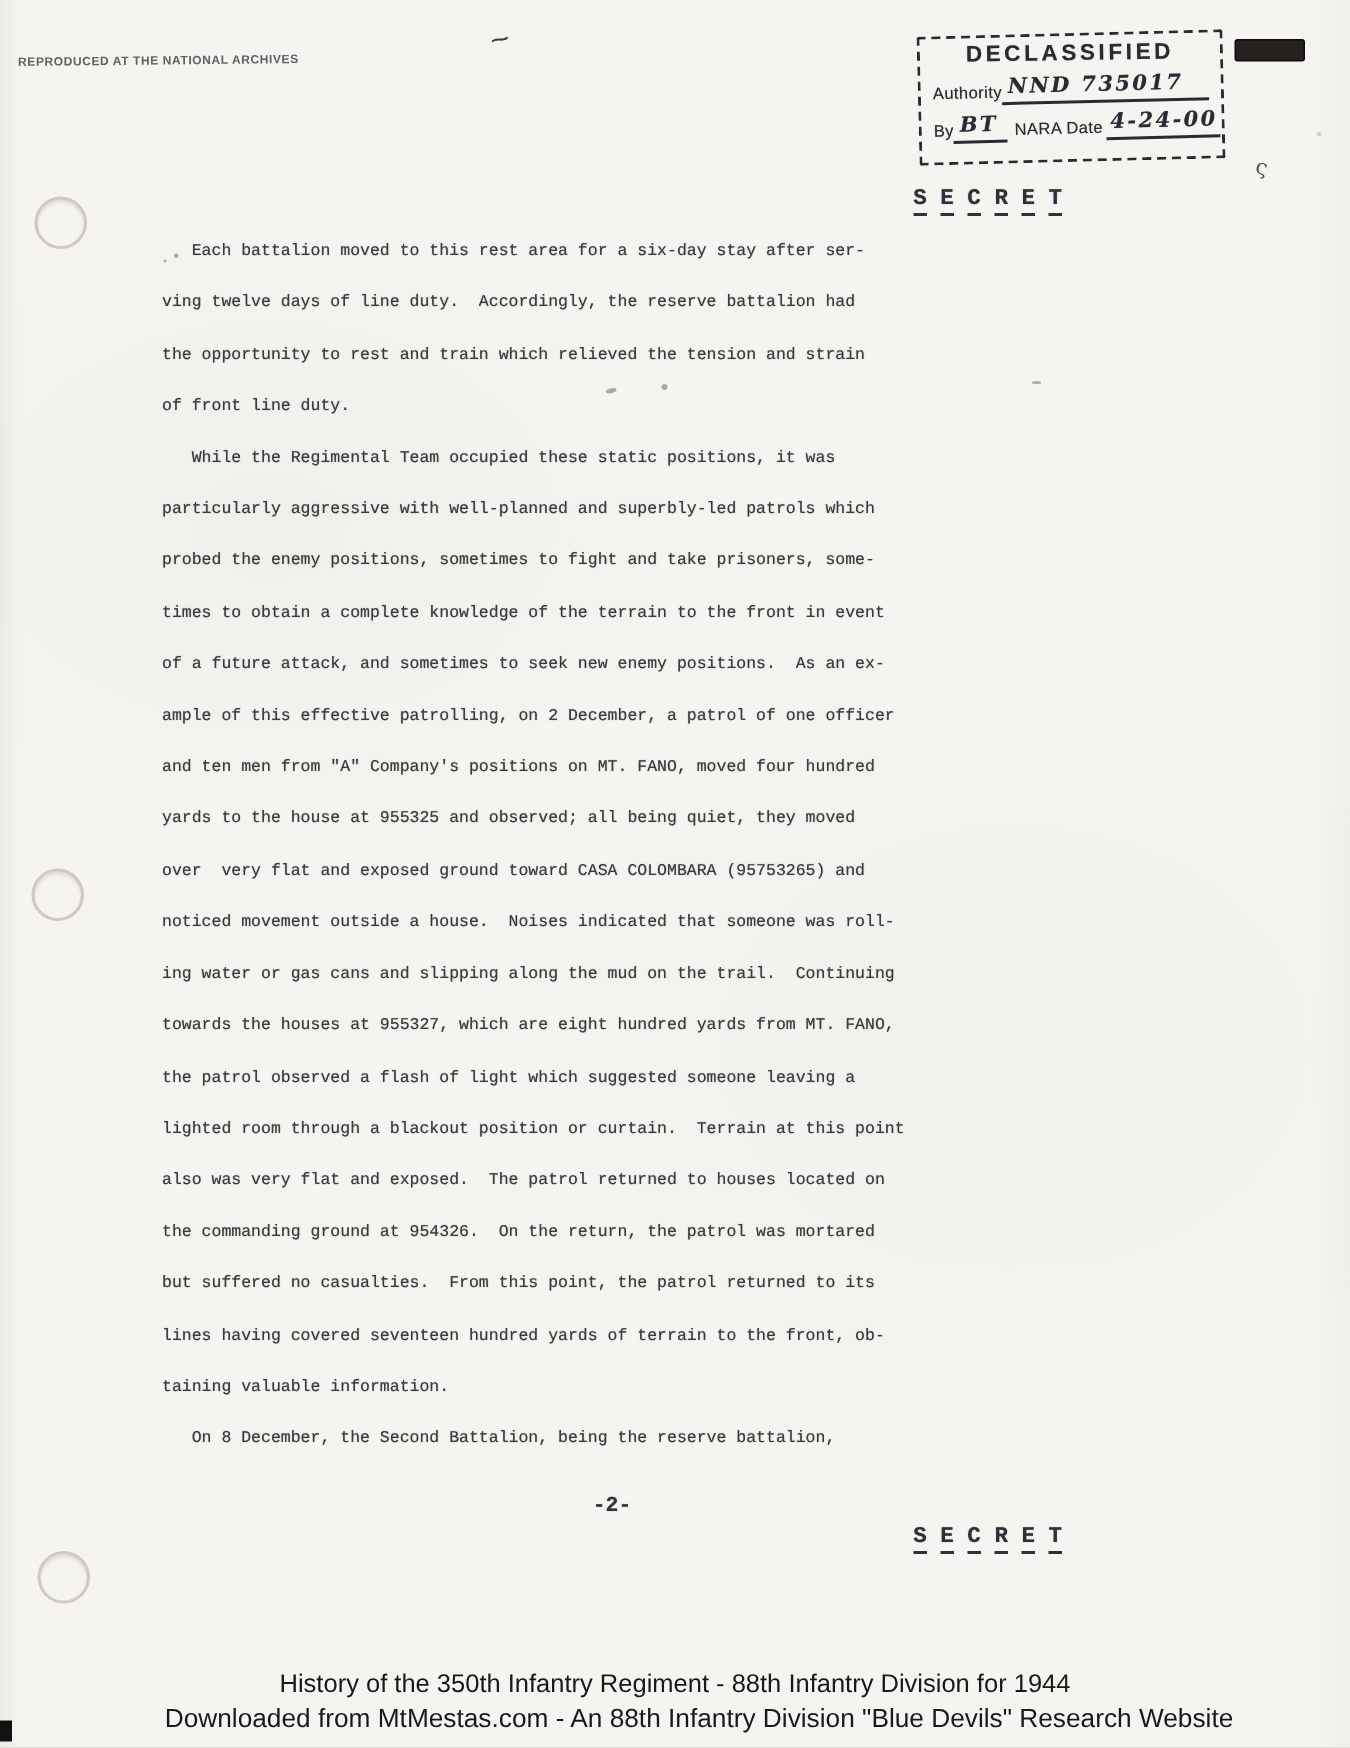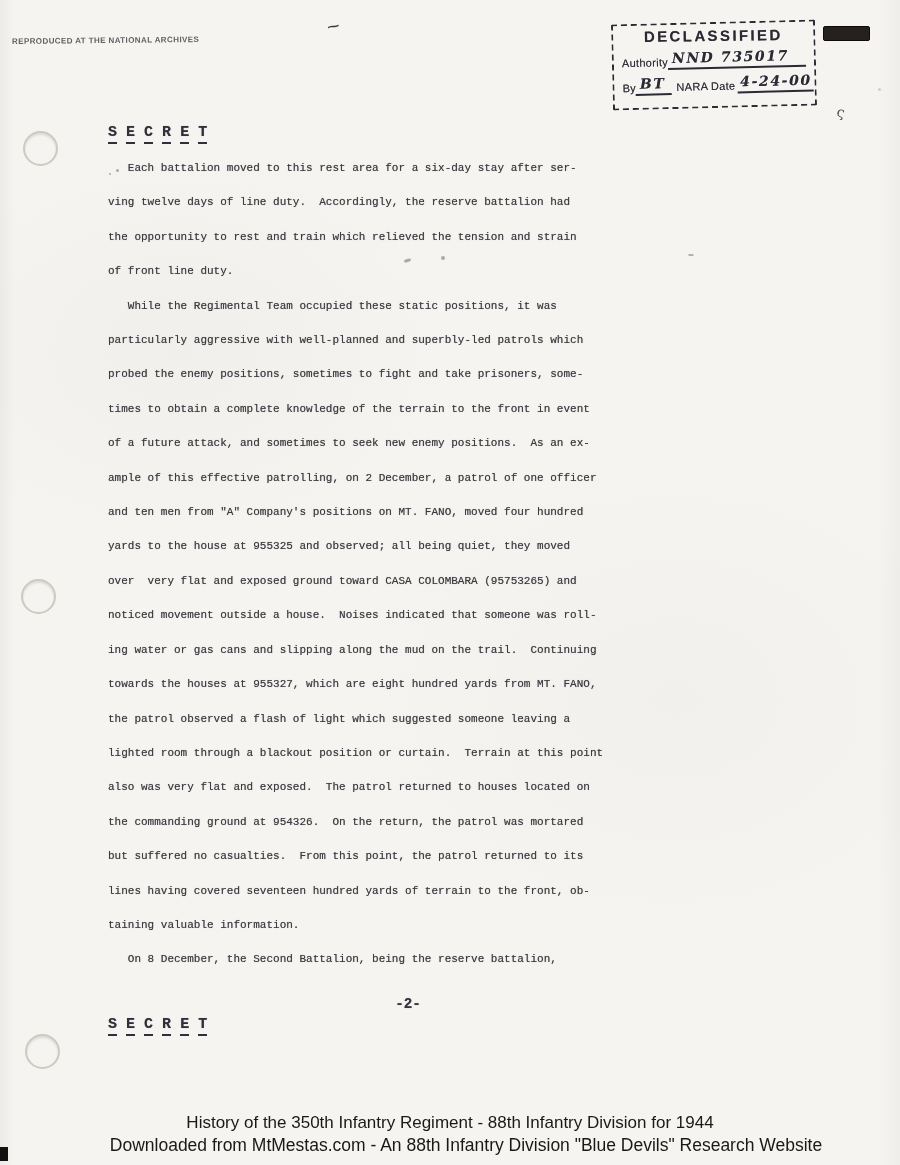--- a/index.html
+++ b/index.html
@@ -57,21 +57,21 @@
     position:absolute; left:329px; top:18px; font-weight:bold; font-size:14px;
     color:#3a3a3e; transform:rotate(-12deg) scaleX(1.5);
   }
   .sigma-mark {
     position:absolute; left:837px; top:104px; font-family:"DejaVu Serif", serif;
     font-size:14px; color:#515157; transform:rotate(12deg);
   }
   .corner-mark { position:absolute; left:0; top:1147px; width:8px; height:14px; background:#121212; }
   
   .secret-line {
-    position:absolute; left:108px; width:600px; text-align:left;
+    position:absolute; left:108px; width:600px; text-align:right;
     font-family:"Liberation Mono","DejaVu Sans Mono",monospace;
     font-weight:bold; font-size:15px; color:#30303a;
     text-shadow:0 0 0.7px rgba(48,48,58,.6);
   }
   .secret-top { top:124px; }
   .secret-bottom { top:1016px; }
   .ul { border-bottom:2px solid currentColor; padding-bottom:1px; }
   .doc-body {
     position:absolute; left:108px; top:151px; width:690px;
     font-family:"Liberation Mono","DejaVu Sans Mono",monospace;

